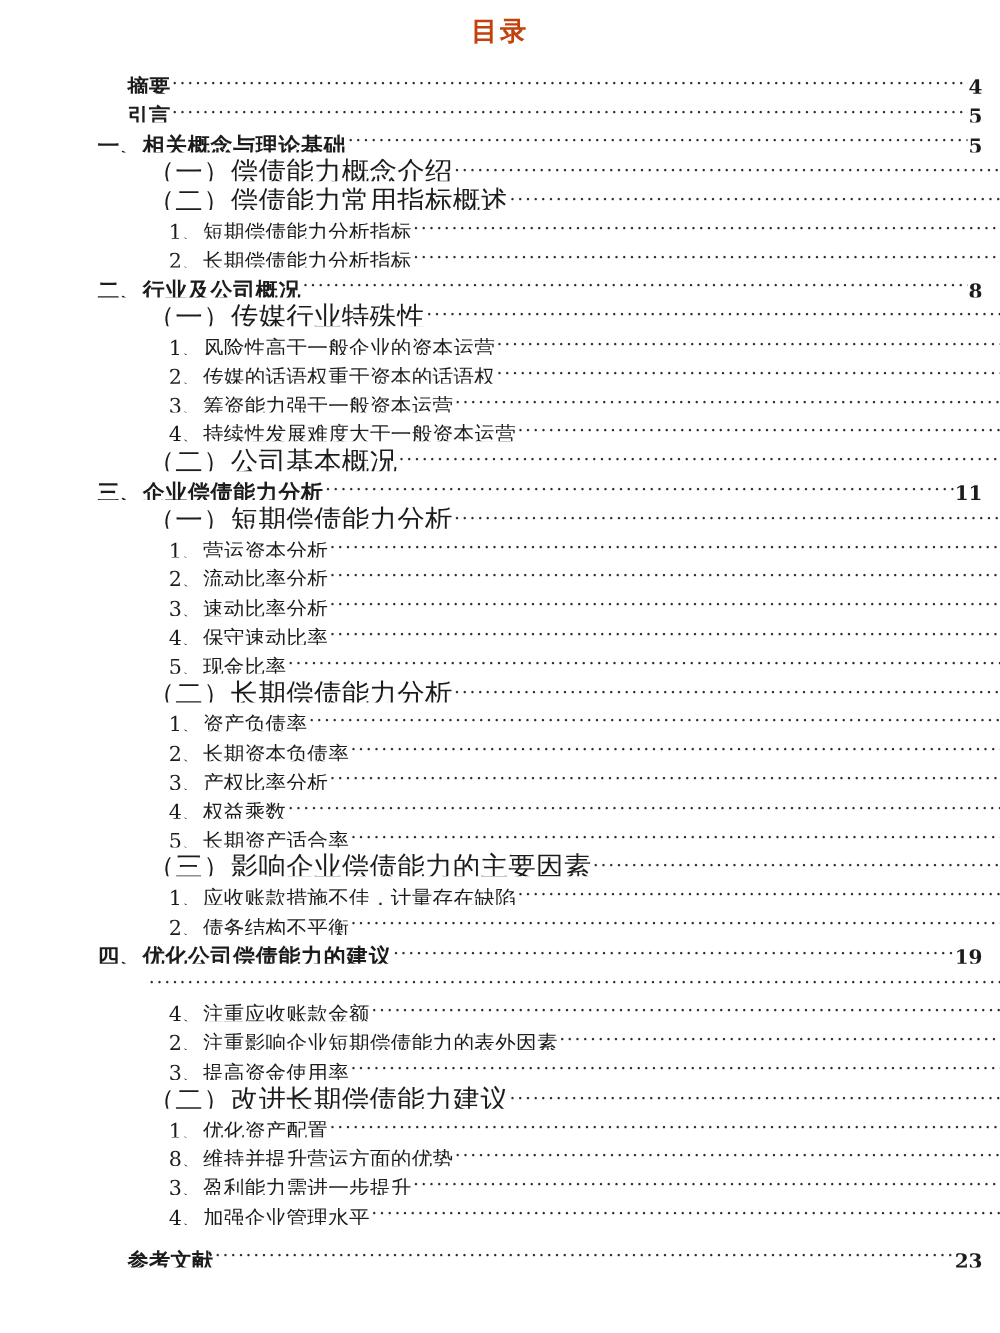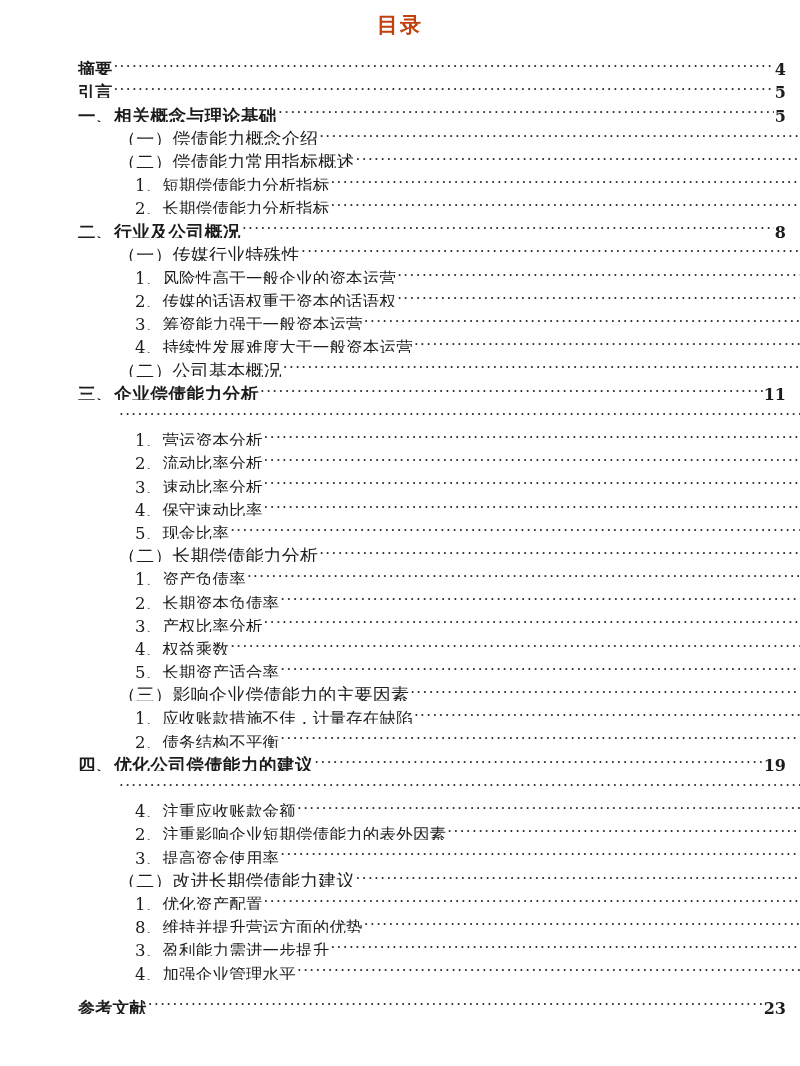--- a/index.html
+++ b/index.html
@@ -75,29 +75,29 @@
   .toc-entry .page-num {
     flex: 0 0 auto;
     text-align: right;
     font-size: 16px;
     padding-left: 0px;
     font-family: "DejaVu Serif", "Liberation Serif", serif;
   }
 
   
   .lvl-0 { margin-left: 0px; }
-  .lvl-0 .label { font-weight: bold; font-size: 17px; }
+  .lvl-0 .label { font-weight: bold; font-size: 17px; margin-left: 24px; }
   .lvl-0 .page-num { font-weight: bold; }
 
   .lvl-1 { margin-left: 0px; }
   .lvl-1 .label { font-weight: bold; font-size: 17.5px; letter-spacing: 0.6px; }
   .lvl-1 .page-num { font-weight: bold; }
 
   .lvl-2 { margin-left: 40px; }
-  .lvl-2 .label { font-weight: normal; font-size: 18px; }
+  .lvl-2 .label { font-weight: normal; font-size: 22px; }
 
   .lvl-3 { margin-left: 57px; }
   .lvl-3 .label { font-weight: normal; font-size: 16.5px; text-align: right; }
   .spacer-md { height: 11px; }
 </style>
 </head>
 <body>
 
 <div class="page">
 
@@ -163,20 +163,21 @@
       <div class="toc-entry lvl-2">
         <span class="label">（二）公司基本概况</span>
         <span class="leader"></span>
       </div>
       <div class="toc-entry lvl-1">
         <span class="label">三、企业偿债能力分析</span>
         <span class="leader"></span>
         <span class="page-num">11</span>
       </div>
       <div class="toc-entry lvl-2">
+        <span class="label">（一）短期偿债能力分析</span>
         <span class="leader"></span>
       </div>
       <div class="toc-entry lvl-3">
         <span class="label">1、营运资本分析</span>
         <span class="leader"></span>
       </div>
       <div class="toc-entry lvl-3">
         <span class="label">2、流动比率分析</span>
         <span class="leader"></span>
       </div>

